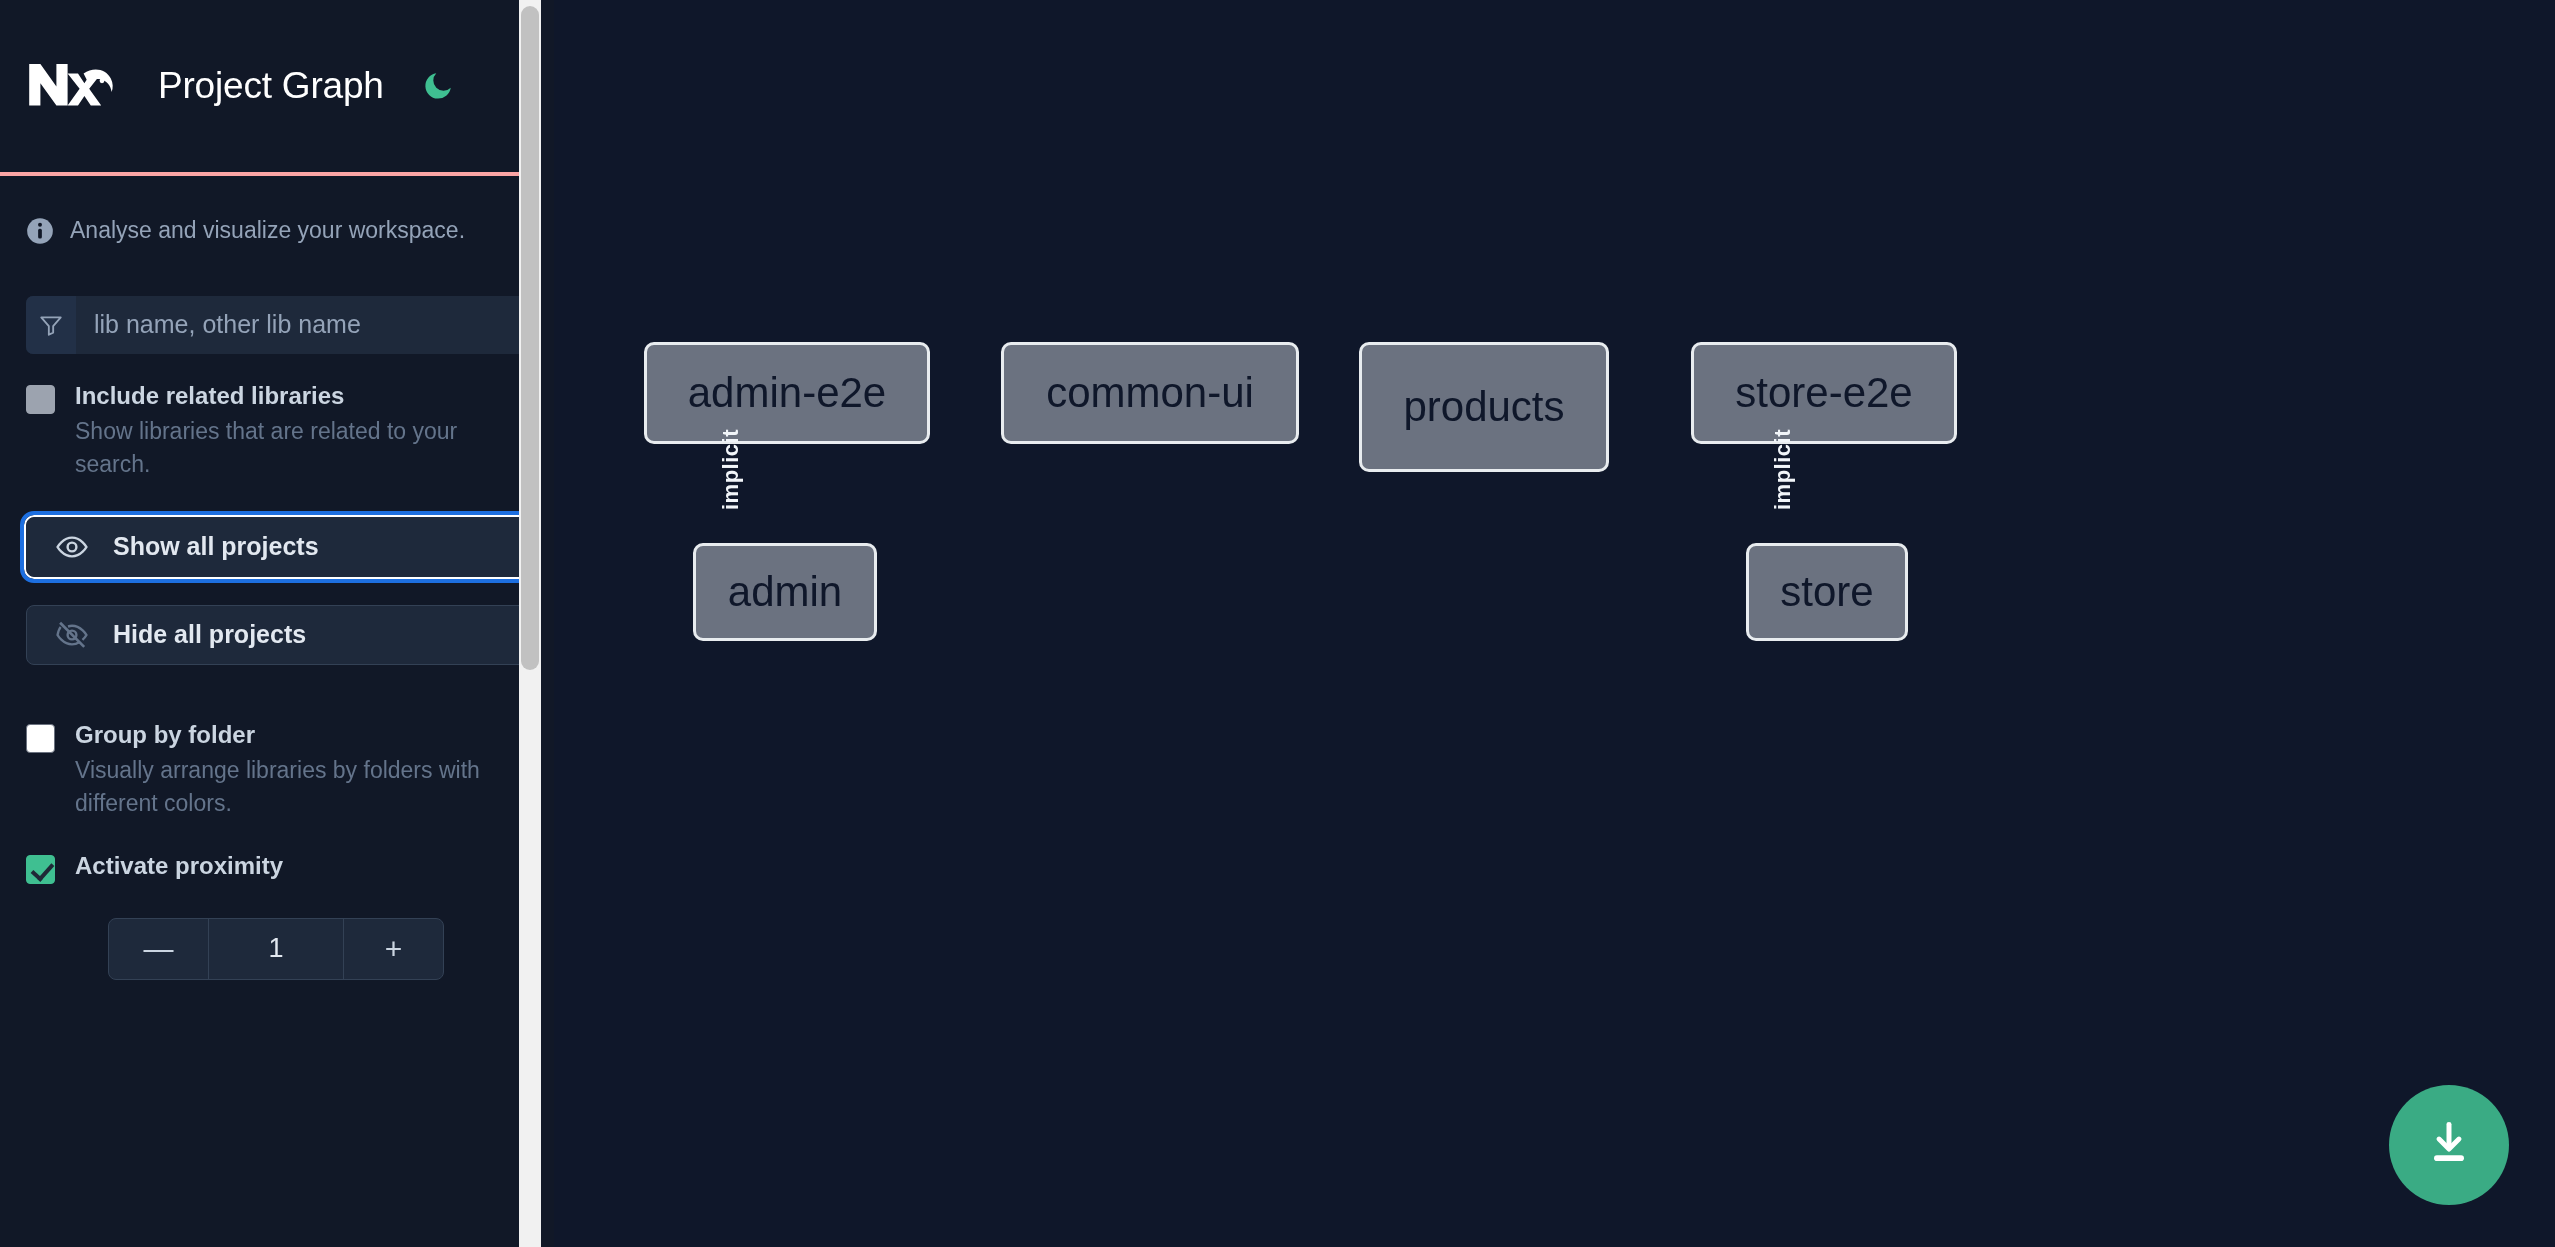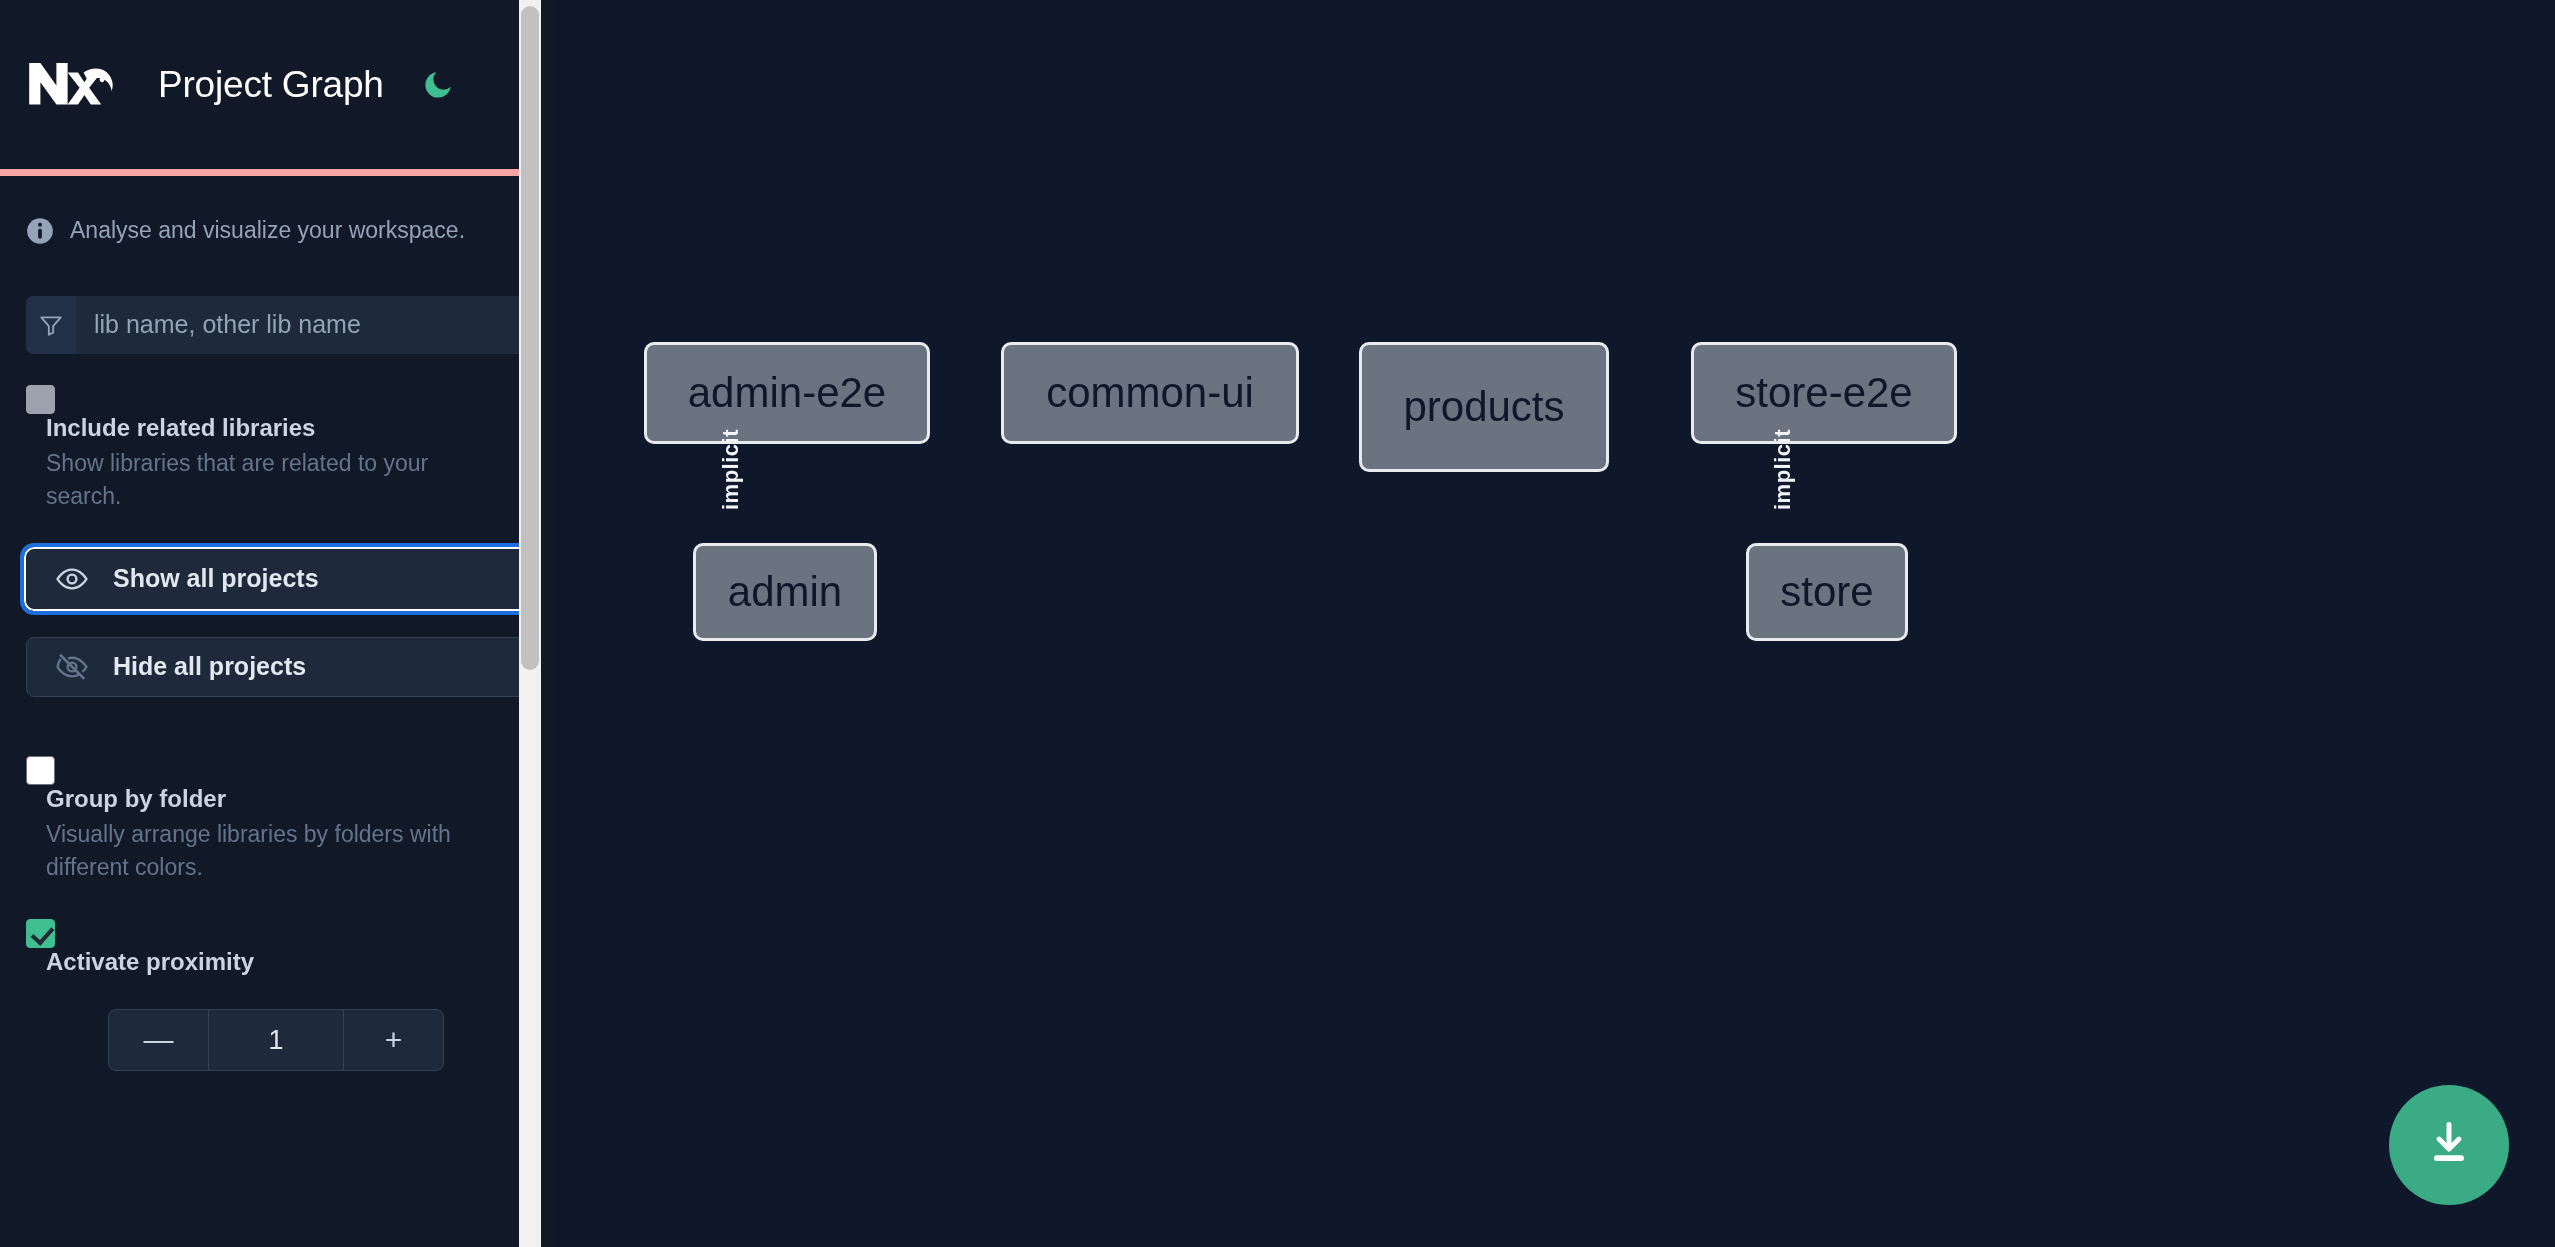--- a/index.html
+++ b/index.html
@@ -18,21 +18,21 @@
     background: #111827;
     flex: 0 0 554px;
     overflow: hidden;
   }
   .sidebar-inner { width: 554px; }
 
   .side-header {
     height: 176px;
     display: flex; align-items: center;
     padding-left: 26px;
-    border-bottom: 7px solid #fca5a5;
+    border-bottom: 4px solid #fca5a5;
   }
   .nx-logo { width: 96px; height: 60px; flex: 0 0 96px; }
   .app-title {
     margin-left: 36px;
     color: #ffffff;
     font-size: 37px;
     font-weight: 400;
     letter-spacing: -0.2px;
     white-space: nowrap;
   }
@@ -69,21 +69,21 @@
     background: #1e293b;
     border: none; outline: none;
     color: #cbd5e1;
     font-family: "Liberation Sans", sans-serif;
     font-size: 25px;
     padding: 0 18px;
   }
   .filter-input::placeholder { color: #94a3b8; }
 
   .opt-block { padding: 0 26px; }
-  .opt-row { display: flex; align-items: flex-start; margin-top: 28px; flex-direction: column; }
+  .opt-row { display: flex; align-items: flex-start; margin-top: 28px; }
   .cb {
     flex: 0 0 29px; width: 29px; height: 29px;
     border-radius: 4px; margin-top: 3px;
     cursor: pointer;
     position: relative;
   }
   .cb.grey { background: #9ca3af; border: 1px solid #9ca3af; }
   .cb.white { background: #ffffff; border: 1px solid #6b7280; }
   .cb.green { background: #3fbf91; border: 1px solid #3fbf91; }
   .cb.green::after {

